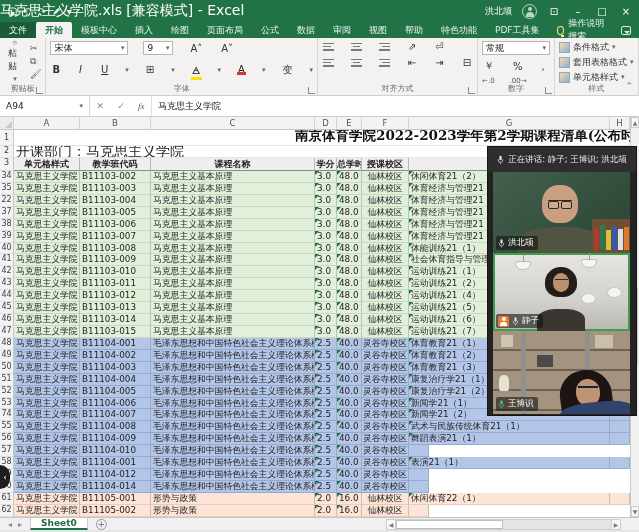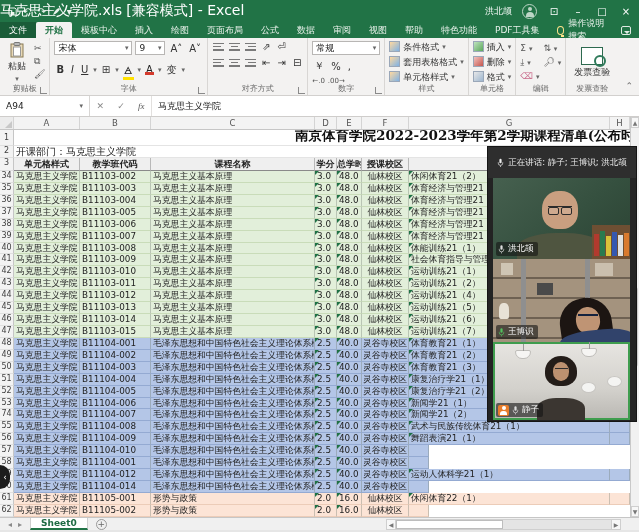--- a/index.html
+++ b/index.html
@@ -35,32 +35,32 @@
 
   
   .ribbon { position:absolute; left:0; top:38px; width:639px; height:58px; background:#f3f2f1;
             border-bottom:1px solid #d2d0ce; display:flex; }
   .rgroup { position:relative; border-right:1px solid #d8d6d4; padding:3px 4px 12px 4px; display:flex; gap:4px; }
   .rgroup .glabel { position:absolute; bottom:1px; left:0; right:0; text-align:center; font-size:8px; color:#6a6a6a; }
   .rgroup .launcher { position:absolute; right:2px; bottom:1px; width:7px; height:7px; border-left:1px solid #8a8a8a; border-bottom:1px solid #8a8a8a; }
   .bigbtn { display:flex; flex-direction:column; align-items:center; justify-content:center; gap:2px; padding:0 4px; font-size:9px; color:#333; }
   .minicol { display:flex; flex-direction:column; justify-content:flex-start; gap:3px; padding-top:2px; }
   .mini { font-size:9px; color:#555; line-height:10px; }
-  .frow { display:flex; align-items:center; gap:3px; }
+  .frow { display:flex; align-items:center; gap:15px; }
   .fontbox { width:78px; height:14px; background:#fff; border:1px solid #b8b6b4; display:flex; align-items:center; justify-content:space-between; padding:0 3px; font-size:9px; }
   .sizebox { width:30px; height:14px; background:#fff; border:1px solid #b8b6b4; display:flex; align-items:center; justify-content:space-between; padding:0 3px; font-size:9px; }
   .tgl { font-size:10px; color:#333; padding:0 2px; }
   .tgl.b { font-weight:bold; } .tgl.i { font-style:italic; } .tgl.u { text-decoration:underline; }
   .swatch { position:relative; font-size:10px; padding:0 2px; }
   .swatch .bar { position:absolute; left:1px; right:1px; bottom:0px; height:3px; }
   .alignic { width:13px; height:10px; display:flex; flex-direction:column; justify-content:space-between; padding:1px; }
   .alignic i { display:block; height:1.5px; background:#7a7a7a; }
   .al-l i:nth-child(2){width:70%;} .al-c i:nth-child(2){width:70%; margin:0 auto;} .al-r i:nth-child(2){width:70%; margin-left:auto;}
   .numbox { width:68px; height:14px; background:#fff; border:1px solid #b8b6b4; display:flex; align-items:center; justify-content:space-between; padding:0 3px; }
-  .stylebtn { display:flex; gap:3px; font-size:9px; color:#333; line-height:13px; white-space:nowrap; }
+  .stylebtn { display:flex; align-items:center; gap:3px; font-size:9px; color:#333; line-height:13px; white-space:nowrap; }
   .sic { width:11px; height:11px; border:1px solid #9aa7b8; background:linear-gradient(135deg,#ffd9a0,#7fb2e5); }
   .caret { font-size:7px; color:#666; }
   .collapse { position:absolute; right:6px; bottom:4px; color:#666; font-size:9px; }
   .invoice-ic { width:22px; height:18px; border:1px solid #2d6a4f; background:#fff; position:relative; }
   .invoice-ic:after { content:""; position:absolute; right:-4px; bottom:-3px; width:8px; height:8px; border:2px solid #2f7a5a; border-radius:50%; }
 
   
   .fbar { position:absolute; left:0; top:96px; width:639px; height:21px; background:#fff;
           border-bottom:1px solid #cfcdcb; display:flex; align-items:stretch; }
   .namebox { width:90px; border-right:1px solid #d8d6d4; display:flex; align-items:center; justify-content:space-between; padding:0 6px; }
@@ -77,21 +77,21 @@
   .w1{width:66px}.w2{width:71px}.w3{width:164px}.w4{width:22px}.w5{width:25px}.w6{width:47px}.w7{width:201px}.w8{width:20px}
   .row { display:flex; }
   .rn { width:14px; background:#f3f3f3; border-right:1px solid #c6c6c6; border-bottom:1px solid #e0e0e0;
         font-size:8px; color:#3e3e3e; text-align:center; }
   .cell { border-right:1px solid rgba(110,120,110,.35); border-bottom:1px solid rgba(130,130,130,.22);
           overflow:hidden; white-space:nowrap; padding-left:2px; position:relative; line-height:11px; font-size:9px; }
   .r-title { height:16px; } .r-title .rn { line-height:15px; }
   .r-title .cell { border-right:none; }
   .title-text { position:absolute; left:281px; top:0; font-family:"DejaVu Serif","Liberation Serif",serif;
                 font-weight:bold; font-size:13.5px; white-space:nowrap; color:#111; }
-  .r-dept { height:12px; } .r-dept .cell { border-right:none; font-size:10px; }
+  .r-dept { height:12px; } .r-dept .cell { border-right:none; font-size:14px; }
   .r-head { height:13px; }
   .r-head .cell { background:#efefef; font-weight:bold; text-align:center; padding-left:0;
                   border-bottom:1px solid #8a8a8a; border-right:1px solid #b8b8b8; line-height:12px; }
   .row.data { height:11.93px; }
   .row.data .cell { line-height:11.5px; font-size:8.8px; }
   .f-green .cell { background:#e2efda; border-bottom-color:#c9dcb9; }
   .f-blue  .cell { background:#b4c6e7; border-bottom-color:#94aad2; }
   .f-peach .cell { background:#fce4d6; border-bottom-color:#ecccb8; }
   .cell.ctr { text-align:center; padding-left:0; }
   .cell.tri:before { content:""; position:absolute; left:0; top:0; border-top:4px solid #1e7145; border-right:4px solid transparent; }
@@ -119,21 +119,21 @@
   .status-sliver { position:absolute; left:0; top:530px; width:639px; height:2px; background:#e6e6e6; }
 
   
   .lefthandle { position:absolute; left:0; top:465px; width:10px; height:24px; background:#1d1d1d;
                 border-radius:0 12px 12px 0; color:#fff; font-size:9px; display:flex; align-items:center;
                 justify-content:center; z-index:40; }
 
   
   .call { position:absolute; left:488px; top:147px; width:148px; z-index:30; background:#232323;
           box-shadow:0 0 0 1px #151515; }
-  .call-head { height:31px; background:#2e2e2e; color:#ececec; display:flex; align-items:center;
+  .call-head { height:25px; background:#2e2e2e; color:#ececec; display:flex; align-items:center;
                justify-content:center; gap:4px; font-size:8.5px; white-space:nowrap; overflow:hidden; }
   .tiles { padding:0 6px 1px 5px; display:flex; flex-direction:column; }
   .tile { width:137px; position:relative; overflow:hidden; }
   .tile.t1 { height:81px; background:linear-gradient(140deg,#46604f 0%,#35503f 55%,#2b4233 100%); }
   .tile.t2 { height:78px; background:linear-gradient(#e7e5e1 0%,#d3d1cc 60%,#b9b7b2 100%); outline:2px solid #3f9d4e; outline-offset:-2px; }
   .tile.t3 { height:83px;
              background:repeating-linear-gradient(#a4937e 0 18px,#6e6152 18px 20px),
                         linear-gradient(#a4937e,#8d7d69); }
   .vlabel { position:absolute; left:3px; bottom:3px; display:flex; align-items:center; gap:3px;
             background:rgba(20,20,20,.6); color:#fff; font-size:8.5px; padding:1px 4px 1px 2px; border-radius:2px; }
@@ -472,21 +472,21 @@
         <div class="cell w1">马克思主义学院</div>
         <div class="cell w2">B11103-003</div>
         <div class="cell w3">马克思主义基本原理</div>
         <div class="cell w4 tri">3.0</div>
         <div class="cell w5 tri">48.0</div>
         <div class="cell w6 ctr">仙林校区</div>
         <div class="cell w7 tri">体育经济与管理21（1）</div>
         <div class="cell w8"></div>
       </div>
       <div class="row data f-green">
-        <div class="rn">36</div>
+        <div class="rn">22</div>
         <div class="cell w1">马克思主义学院</div>
         <div class="cell w2">B11103-004</div>
         <div class="cell w3">马克思主义基本原理</div>
         <div class="cell w4 tri">3.0</div>
         <div class="cell w5 tri">48.0</div>
         <div class="cell w6 ctr">仙林校区</div>
         <div class="cell w7 tri">体育经济与管理21（2）</div>
         <div class="cell w8"></div>
       </div>
       <div class="row data f-green">
@@ -720,31 +720,31 @@
         <div class="cell w8"></div>
       </div>
       <div class="row data f-blue">
         <div class="rn">58</div>
         <div class="cell w1">马克思主义学院</div>
         <div class="cell w2">B11104-001</div>
         <div class="cell w3">毛泽东思想和中国特色社会主义理论体系概论</div>
         <div class="cell w4 tri">2.5</div>
         <div class="cell w5 tri">40.0</div>
         <div class="cell w6 ctr">灵谷寺校区</div>
+        <div class="cell w7 tri">表演21（1）</div>
         <div class="cell w8"></div>
       </div>
       <div class="row data f-blue">
         <div class="rn">59</div>
         <div class="cell w1">马克思主义学院</div>
         <div class="cell w2">B11104-012</div>
         <div class="cell w3">毛泽东思想和中国特色社会主义理论体系概论</div>
         <div class="cell w4 tri">2.5</div>
         <div class="cell w5 tri">40.0</div>
         <div class="cell w6 ctr">灵谷寺校区</div>
-        <div class="cell w7 tri">运动人体科学21（1）</div>
         <div class="cell w8"></div>
       </div>
       <div class="row data f-blue">
         <div class="rn">60</div>
         <div class="cell w1">马克思主义学院</div>
         <div class="cell w2">B11104-014</div>
         <div class="cell w3">毛泽东思想和中国特色社会主义理论体系概论</div>
         <div class="cell w4 tri">2.5</div>
         <div class="cell w5 tri">40.0</div>
         <div class="cell w6 ctr">灵谷寺校区</div>
@@ -832,20 +832,39 @@
           <i></i>
           <i></i>
         </div>
       <div class="vlabel">
         <svg class="micsvg" width="7" height="9" viewBox="0 0 10 13">
           <rect x="3.4" y="0.5" width="3.2" height="6.5" rx="1.6" fill="#dedede"></rect>
           <path d="M1.8 5.5v1.2a3.2 3.2 0 0 0 6.4 0V5.5" fill="none" stroke="#dedede" stroke-width="1"></path>
           <line x1="5" y1="10.3" x2="5" y2="12.2" stroke="#dedede" stroke-width="1"></line>
         </svg>
         <span>洪北颉</span>
+      </div>
+    </div>
+    <div class="tile t2">
+      <div class="lamp l1"></div>
+      <div class="lamp l2"></div>
+      <div class="chair c1"></div>
+      <div class="chair c2"></div>
+      <div class="hair"></div>
+      <div class="face"></div>
+      <div class="g"></div>
+      <div class="body"></div>
+      <div class="vlabel">
+        <span class="badge-presenter"></span>
+        <svg class="micsvg" width="7" height="9" viewBox="0 0 10 13">
+          <rect x="3.4" y="0.5" width="3.2" height="6.5" rx="1.6" fill="#dedede"></rect>
+          <path d="M1.8 5.5v1.2a3.2 3.2 0 0 0 6.4 0V5.5" fill="none" stroke="#dedede" stroke-width="1"></path>
+          <line x1="5" y1="10.3" x2="5" y2="12.2" stroke="#dedede" stroke-width="1"></line>
+        </svg>
+        <span>静子</span>
       </div>
     </div>
     <div class="tile t3">
       <div class="post p1"></div>
       <div class="post p2"></div>
       <div class="obj o1"></div>
       <div class="obj o2"></div>
       <div class="obj o3"></div>
       <div class="obj o4"></div>
       <div class="hair"></div>
@@ -854,33 +873,14 @@
       <div class="body"></div>
       <div class="vlabel">
         <svg class="micsvg" width="7" height="9" viewBox="0 0 10 13">
           <rect x="3.4" y="0.5" width="3.2" height="6.5" rx="1.6" fill="#52c25e"></rect>
           <path d="M1.8 5.5v1.2a3.2 3.2 0 0 0 6.4 0V5.5" fill="none" stroke="#52c25e" stroke-width="1"></path>
           <line x1="5" y1="10.3" x2="5" y2="12.2" stroke="#52c25e" stroke-width="1"></line>
         </svg>
         <span>王博识</span>
       </div>
     </div>
-    <div class="tile t2">
-      <div class="lamp l1"></div>
-      <div class="lamp l2"></div>
-      <div class="chair c1"></div>
-      <div class="chair c2"></div>
-      <div class="hair"></div>
-      <div class="face"></div>
-      <div class="g"></div>
-      <div class="body"></div>
-      <div class="vlabel">
-        <span class="badge-presenter"></span>
-        <svg class="micsvg" width="7" height="9" viewBox="0 0 10 13">
-          <rect x="3.4" y="0.5" width="3.2" height="6.5" rx="1.6" fill="#dedede"></rect>
-          <path d="M1.8 5.5v1.2a3.2 3.2 0 0 0 6.4 0V5.5" fill="none" stroke="#dedede" stroke-width="1"></path>
-          <line x1="5" y1="10.3" x2="5" y2="12.2" stroke="#dedede" stroke-width="1"></line>
-        </svg>
-        <span>静子</span>
-      </div>
-    </div>
   </div>
 </div>
 
 </body></html>

